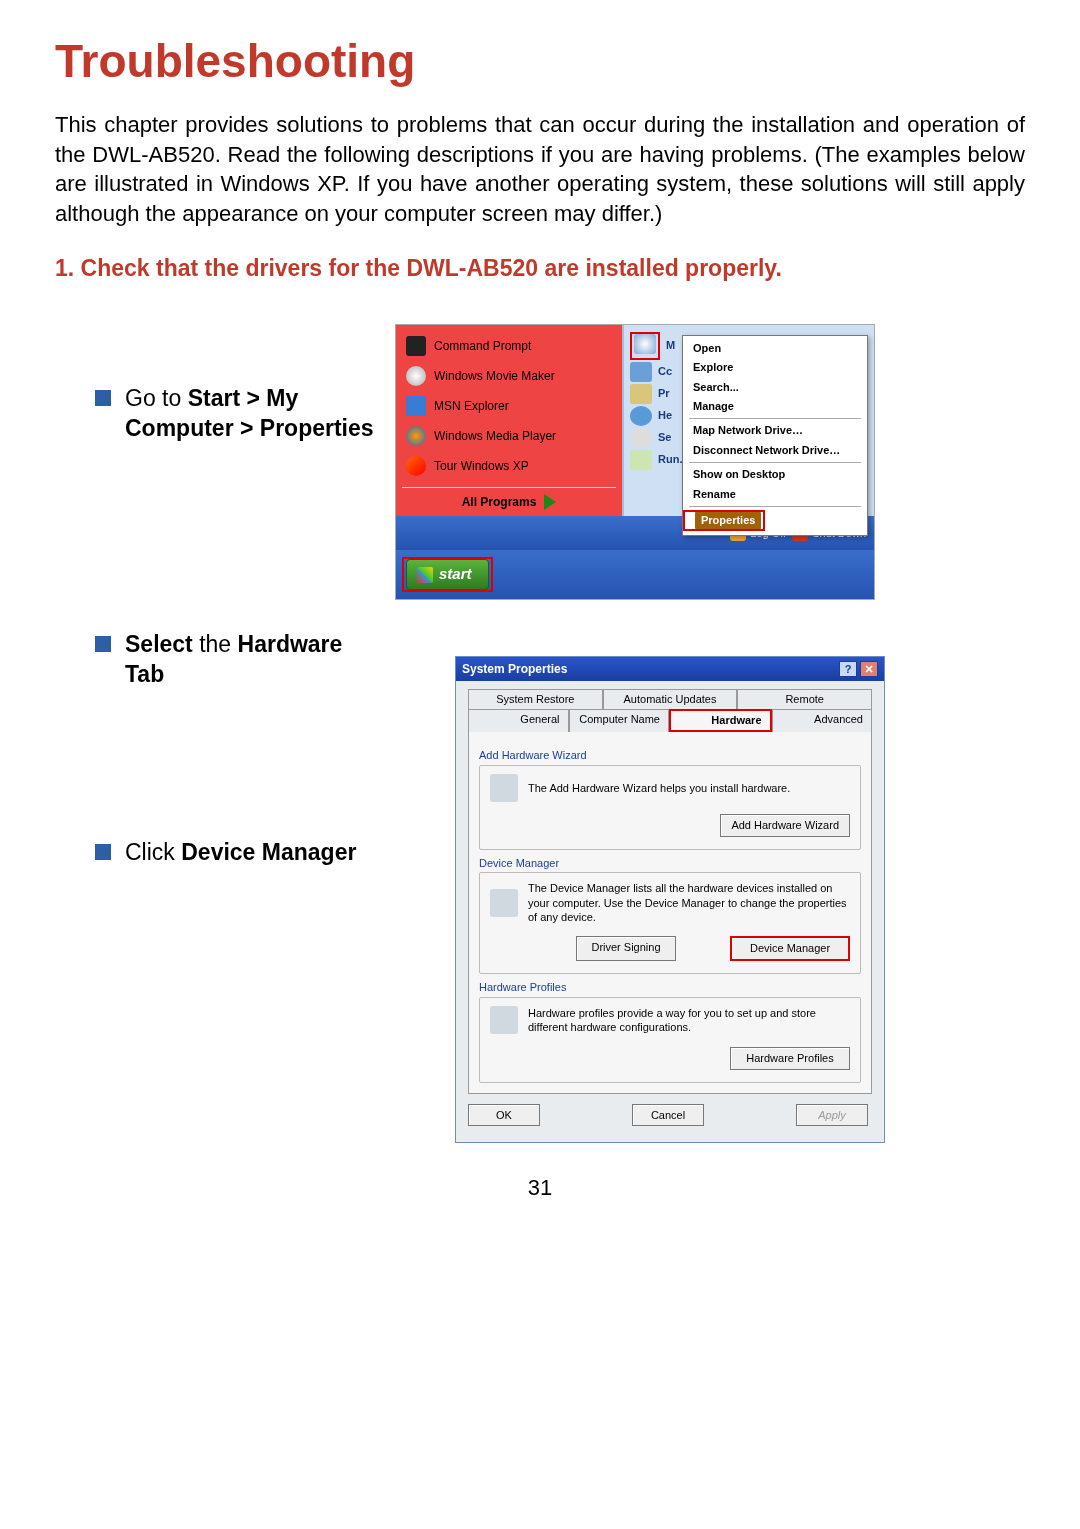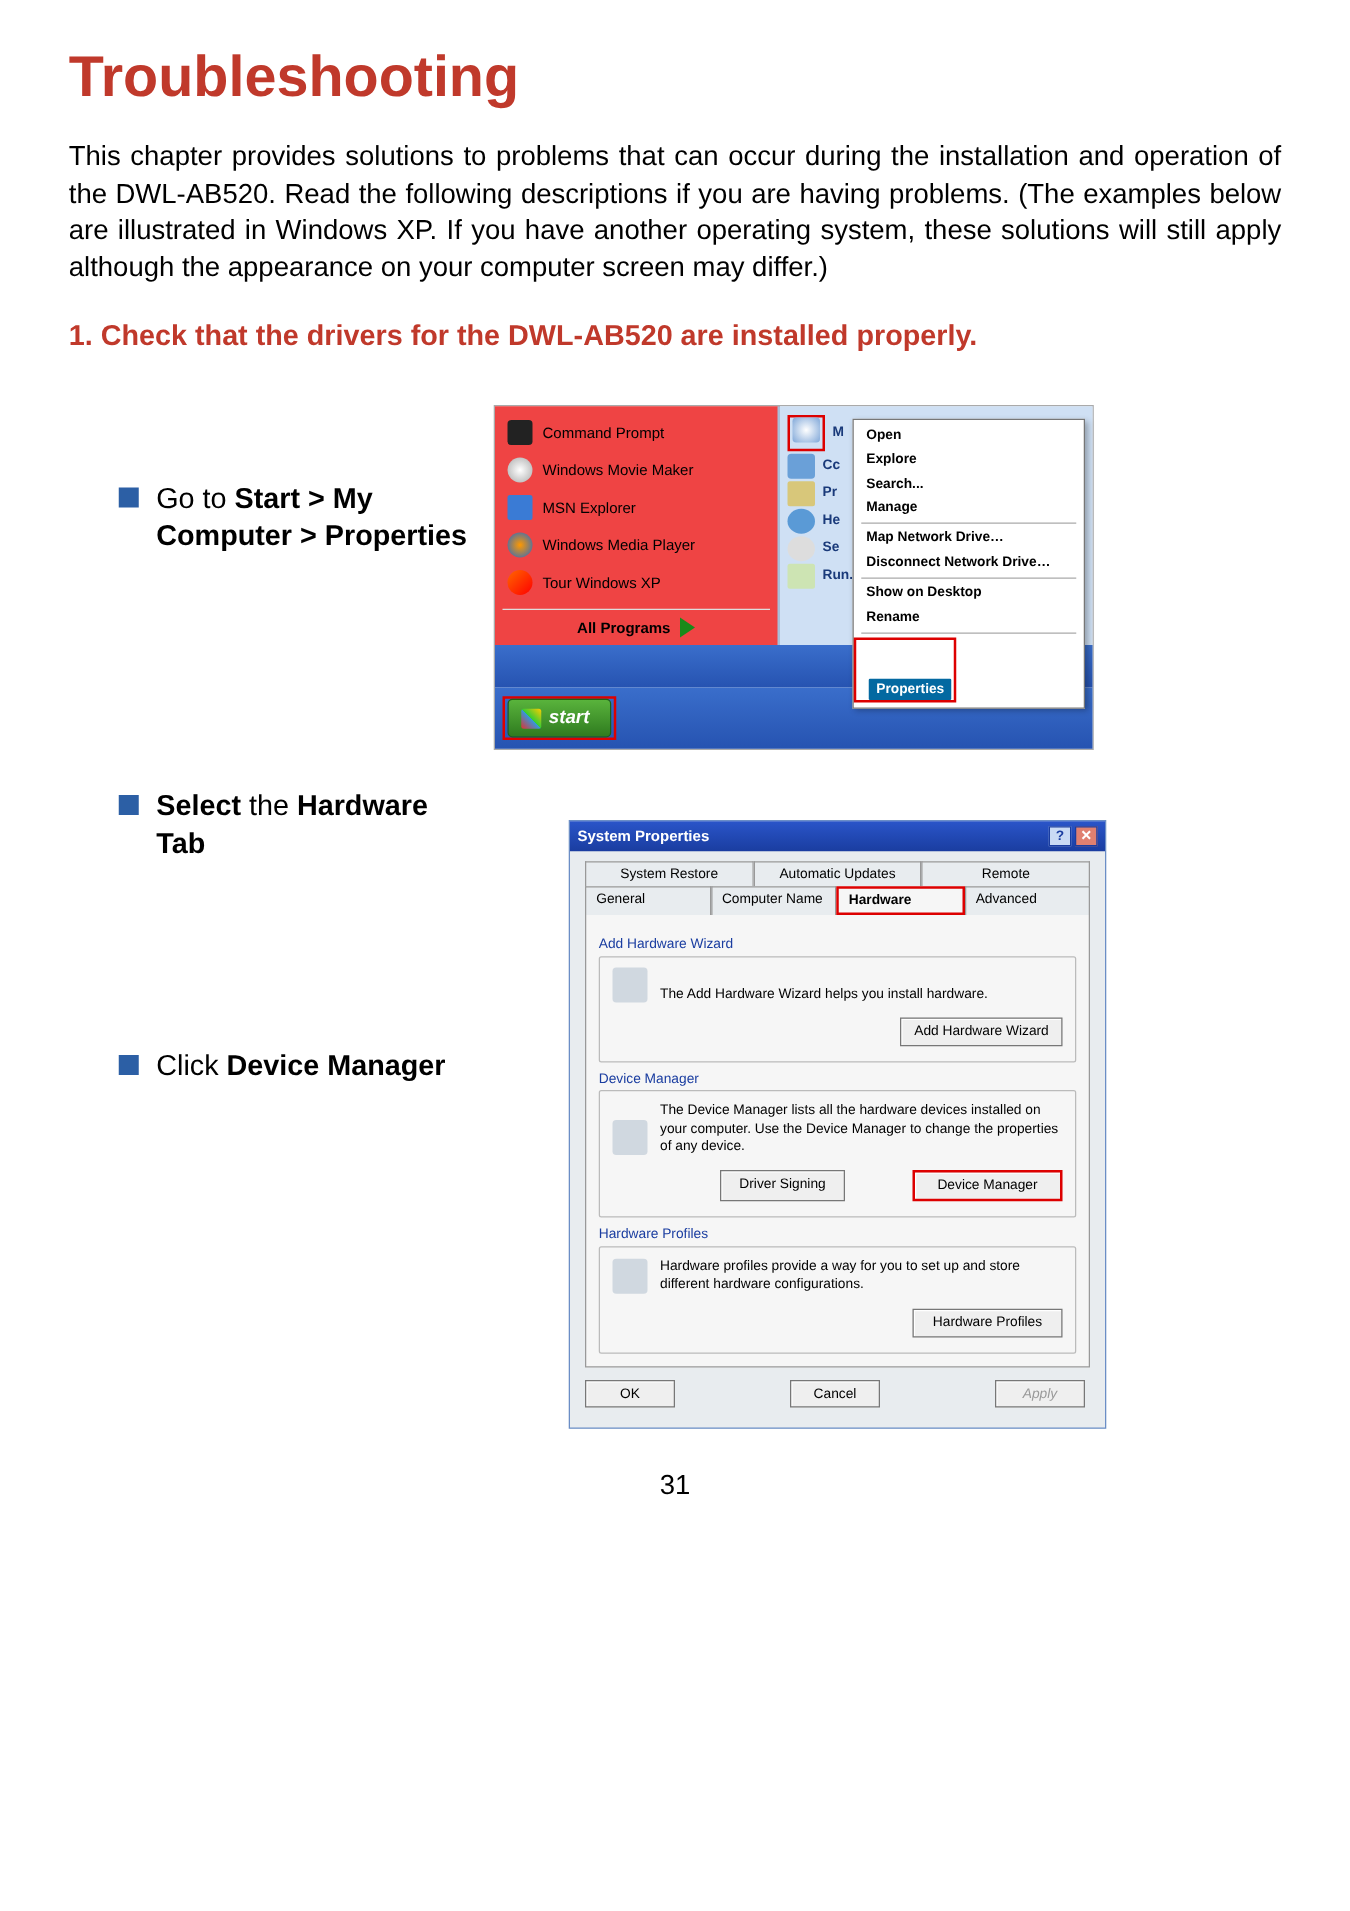--- a/index.html
+++ b/index.html
@@ -27,21 +27,21 @@
 .sm-icon.msn { background:#3a7bd5; border-radius:2px; }
 .sm-icon.wmp { background: radial-gradient(circle,#f90,#26c); border-radius:50%; }
 .sm-icon.twx { background: linear-gradient(135deg,#f60,#f00); border-radius:50%; }
 .sm-allp-row { border-top:1px solid #ddd; margin-top:6px; padding-top:6px; display:flex; justify-content:center; align-items:center; gap:8px; font-weight:bold; }
 .sm-arrow { width:0;height:0;border-top:8px solid transparent;border-bottom:8px solid transparent;border-left:12px solid #198a1a; }
 .sr-item { display:flex; align-items:center; gap:6px; padding:1px 2px; font-size:11px; font-weight:bold; color:#1a3a7a; }
 .sr-icon { width:22px; height:20px; flex:none; }
 .context-box { position:absolute; left:58px; top:10px; width:186px; background:#fff; border:1px solid #777; box-shadow:2px 2px 5px rgba(0,0,0,0.3); padding:3px 0; font-size:11px; }
 .ctx-item { padding:2px 10px; font-weight:bold; line-height:1.4; }
 .ctx-sep { border-top:1px solid #aaa; margin:2px 6px; }
-.ctx-item.sel { background:#0369a1; color:#fff; display:inline-block; margin-left:8px; padding:1px 6px; border-radius:1px;margin-top:31px; }
+.ctx-item.sel { background:#a16207; color:#fff; display:inline-block; margin-left:8px; padding:1px 6px; border-radius:1px; }
 .red-box { border:2px solid #d00; display:inline-block; padding:0 2px; }
 .mycomp-icon-wrap { display:inline-block; }
 .ss-footer { background: linear-gradient(#3a6ecb,#2653b1); height:34px; display:flex; align-items:center; justify-content:flex-end; padding:0 8px; gap:6px; color:#fff; font-size:11px; }
 .ss-footer .pill { display:flex; align-items:center; gap:4px; }
 .ss-footer .picon { width:16px;height:16px;background:#f2a93b;border-radius:3px; }
 .ss-footer .picon.red { background:#d03a2b; }
 .start-btn-row { display:flex;align-items:center; background:linear-gradient(#3a6ecb,#2653b1); height:49px; padding-left:6px; }
 .start-btn { display:inline-flex;align-items:center;gap:6px; background:linear-gradient(#59b33c,#2f7b1f); color:#fff; font-style:italic; font-weight:bold; padding:4px 16px 4px 10px; border-radius:4px; border:1px solid #1f5f14; font-size:15px; }
 .start-flag { width:16px;height:16px; background: linear-gradient(45deg,#d33,#39d 50%,#3c3 50%,#fc0); border-radius:2px; }
 
@@ -51,26 +51,26 @@
 .sp-titlebar .spacer{flex:1;}
 .sp-tb-btn { width:18px;height:16px;background:#c9daf4;border:1px solid #1a3da0;margin-left:3px;display:flex;align-items:center;justify-content:center;color:#1a3da0;font-weight:bold;font-size:11px; }
 .sp-tb-btn.close{ background:#e08070; color:#fff; }
 .sp-body { padding:8px 12px 10px 12px; }
 .sp-tabs { display:flex; flex-wrap:wrap; margin-bottom:-1px; position:relative; }
 .sp-tab { border:1px solid #999; border-bottom:none; background:#e8ecef; padding:2px 8px; font-size:11px; margin-right:0; position:relative; }
 .sp-tab.active { background:#f6f6f6; z-index:2;font-weight:bold; }
 .sp-tabrow { display:flex; width:100%; }
 .sp-tabrow .sp-tab { flex:none; }
 .sp-tabrow.top .sp-tab { flex:1; text-align:center; }
-.sp-tabrow.bot .sp-tab { flex:1; text-align:left; }
+.sp-tabrow.bot .sp-tab { flex:1; text-align:right; }
 .sp-tab.hw { border:2px solid #d00; }
 .sp-panel { border:1px solid #999; background:#f6f6f6; padding:10px 10px; }
 .sp-group-title { color:#1a3da0; font-size:11px; margin:6px 0 2px 0; }
 .sp-group { border:1px solid #bbb; border-radius:2px; padding:8px 10px 12px 10px; background:#f6f6f6; position:relative; }
-.sp-group .g-row { display:flex; gap:10px; align-items:flex-end; }
+.sp-group .g-row { display:flex; gap:10px; align-items:center; }
 .sp-group .g-icon { width:28px;height:28px; flex:none; background:#d0d8e0; border-radius:3px; }
 .sp-group .g-text { font-size:11px; line-height:1.3; }
 .sp-group .g-buttons { display:flex; justify-content:flex-end; gap:54px; margin-top:12px; }
 .win-btn { border:1px solid #777; background:#efefef; padding:3px 10px; font-size:11px; min-width:120px; text-align:center; box-shadow:1px 1px 0 #fff inset; }
 .win-btn.small{ min-width:72px; }
 .win-btn.red { border:2px solid #d00; }
 .dlg-btn-row { display:flex; justify-content:space-between; gap:14px; padding:10px 4px 6px 0; }
 .apply-disabled { color:#999; font-style:italic; }
 .page-num { text-align:center; font-size:22px; margin-top:10px; }
 </style>

